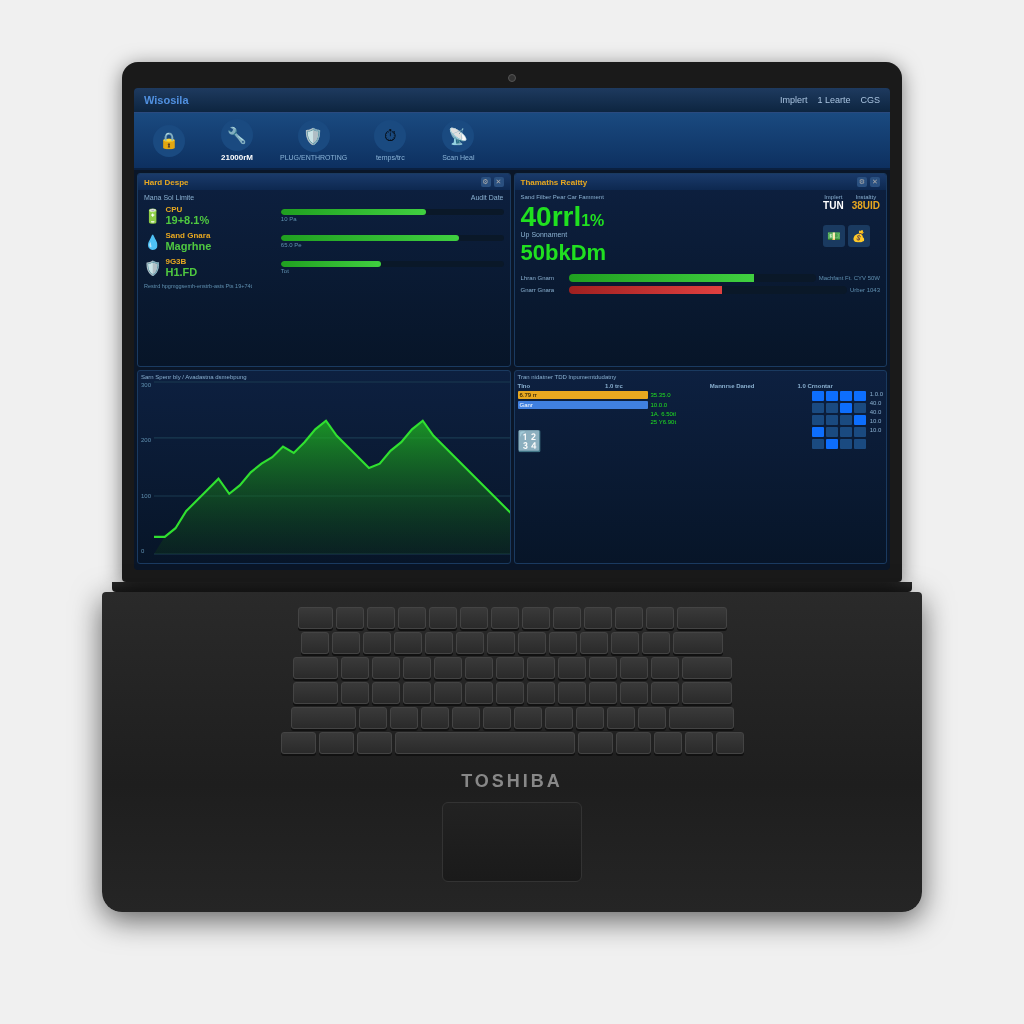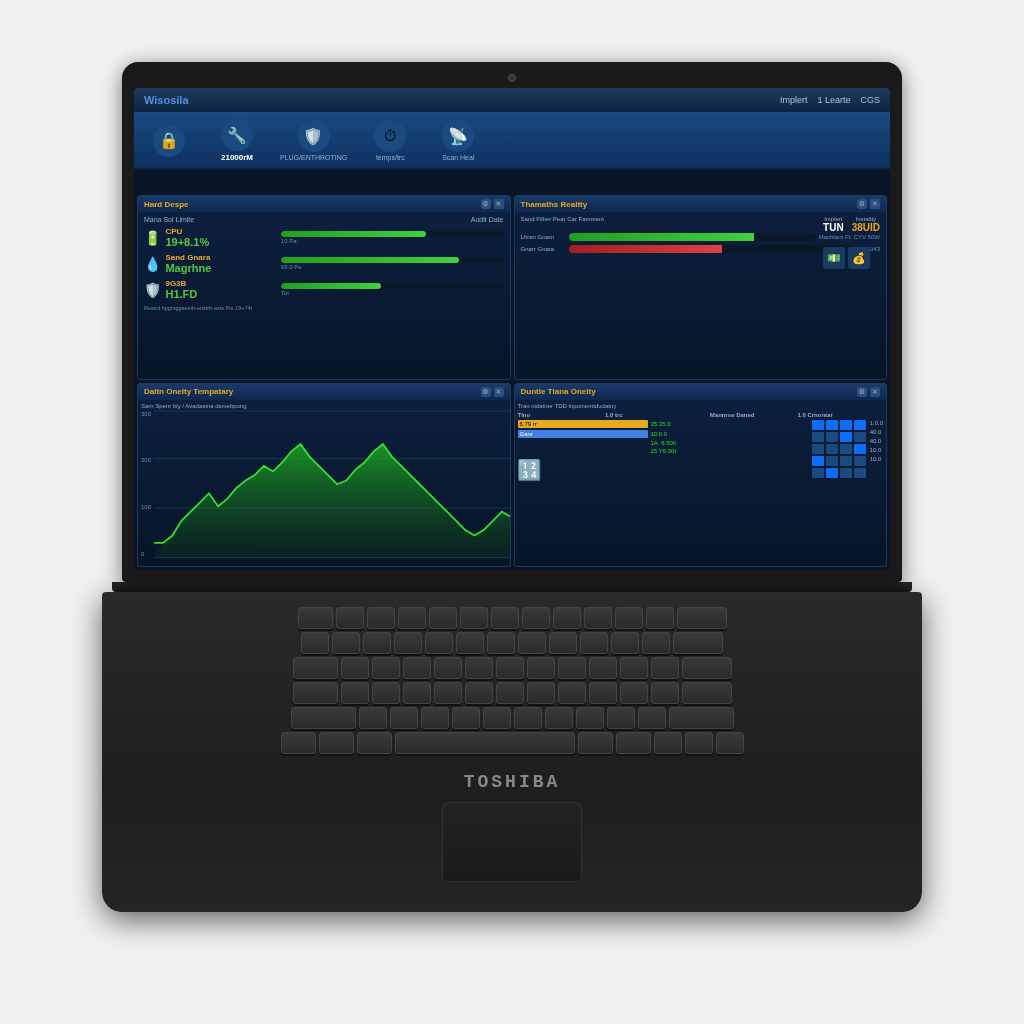--- a/index.html
+++ b/index.html
@@ -272,21 +272,20 @@
       border-radius: 0 0 4px 4px;
     }
 
     .laptop-base {
       width: 820px;
       height: 320px;
       background: linear-gradient(180deg, #2a2a2a 0%, #1e1e1e 60%, #252525 100%);
       border-radius: 4px 4px 20px 20px;
       position: relative;
       box-shadow: 0 8px 30px rgba(0,0,0,0.6);
-      font-family: Liberation Mono, monospace;
     }
 
     
     .keyboard-area {
       position: absolute;
       top: 15px;
       left: 30px;
       right: 30px;
       height: 200px;
     }
@@ -352,21 +351,20 @@
       flex-direction: column;
       height: 100%;
     }
 
     .full-panels {
       display: flex;
       flex-direction: column;
       gap: 3px;
       padding: 3px;
       height: calc(100% - 85px);
-      margin-top: 22px;
     }
 
     .row-panels {
       display: grid;
       grid-template-columns: 1fr 1fr;
       gap: 3px;
       flex: 1;
     }
   </style>
 </head>
@@ -481,20 +479,28 @@
                 <div class="panel-icons">
                   <div class="panel-icon-btn">⚙</div>
                   <div class="panel-icon-btn">✕</div>
                 </div>
               </div>
               <div class="panel-content">
                 <div style="display:flex; gap:8px; margin-bottom:3px;">
                   <span style="color:#8ab0d0; font-size:6px;">Sand Filber Pear Car Famment</span>
                 </div>
                 <div style="display:flex; align-items:flex-start; gap:6px;">
+                  <div>
+                    <div style="display:flex; align-items:baseline;">
+                      <span class="threat-big-value">40rrl</span>
+                      <span style="color:#20e020; font-size:16px; font-weight:bold;">1%</span>
+                    </div>
+                    <div class="threat-label">Up Sonnament</div>
+                    <div class="threat-sub-value">50bkDm</div>
+                  </div>
                   <div style="position:absolute; right:6px; top:20px; display:flex; flex-direction:column; gap:10px;">
                     <div style="display:flex; gap:8px;">
                       <div style="text-align:center;">
                         <div style="color:#8ab0d0; font-size:6px;">Implert</div>
                         <div style="color:#fff; font-size:10px; font-weight:bold;">TUN</div>
                       </div>
                       <div style="text-align:center;">
                         <div style="color:#8ab0d0; font-size:6px;">Instaltty</div>
                         <div style="color:#e8a820; font-size:10px; font-weight:bold;">38UID</div>
                       </div>
@@ -520,27 +526,20 @@
                   </div>
                   <span class="threat-bar-text">Urber 1043</span>
                 </div>
               </div>
             </div>
           </div>
 
           <div class="row-panels">
 
             <div class="panel">
-              <div class="panel-header">
-                <span class="panel-title">Daltn Onelty Tempatary</span>
-                <div class="panel-icons">
-                  <div class="panel-icon-btn">⚙</div>
-                  <div class="panel-icon-btn">✕</div>
-                </div>
-              </div>
               <div class="panel-content" style="padding:3px;">
                 <div style="color:#8ab0d0; font-size:6px; margin-bottom:2px;">Sarn Spenr bly / Avadastna dsmebpung</div>
                 <div style="display:flex; height:calc(100% - 14px);">
                   <div style="display:flex; flex-direction:column; justify-content:space-between; padding-right:3px; color:#6090b0; font-size:6px;">
                     <span>300</span>
                     <span>200</span>
                     <span>100</span>
                     <span>0</span>
                   </div>
                   <svg viewBox="0 0 200 80" preserveAspectRatio="none" style="flex:1; overflow:visible;">
@@ -557,27 +556,20 @@
                     <line x1="0" y1="80" x2="200" y2="80" stroke="#1a3a50" stroke-width="0.5"></line>
 
                     <path d="M0,80 L5,72 L10,68 L15,60 L20,55 L25,50 L30,45 L35,52 L40,48 L45,42 L50,38 L55,35 L60,30 L65,33 L70,28 L75,22 L80,18 L85,25 L90,30 L95,35 L100,40 L105,38 L110,32 L115,28 L120,22 L125,18 L130,25 L135,30 L140,35 L145,40 L150,45 L155,50 L160,55 L165,60 L170,65 L175,68 L180,65 L185,60 L190,55 L195,58 L200,62 L200,80 Z" fill="url(#chartGrad)" opacity="0.9"></path>
                     <path d="M0,72 L5,72 L10,68 L15,60 L20,55 L25,50 L30,45 L35,52 L40,48 L45,42 L50,38 L55,35 L60,30 L65,33 L70,28 L75,22 L80,18 L85,25 L90,30 L95,35 L100,40 L105,38 L110,32 L115,28 L120,22 L125,18 L130,25 L135,30 L140,35 L145,40 L150,45 L155,50 L160,55 L165,60 L170,65 L175,68 L180,65 L185,60 L190,55 L195,58 L200,62" fill="none" stroke="#30e030" stroke-width="1"></path>
                   </svg>
                 </div>
               </div>
             </div>
 
             <div class="panel">
-              <div class="panel-header">
-                <span class="panel-title">Duntle Tlana Onelty</span>
-                <div class="panel-icons">
-                  <div class="panel-icon-btn">⚙</div>
-                  <div class="panel-icon-btn">✕</div>
-                </div>
-              </div>
               <div class="panel-content" style="padding:3px;">
                 <div style="color:#8ab0d0; font-size:6px; margin-bottom:3px;">Tran nidatner TDD lnpumemtdudatny</div>
 
                 <div style="display:grid; grid-template-columns:1fr 1.2fr 1fr 1fr; gap:2px; margin-bottom:2px;">
                   <span style="color:#8ab0d0; font-size:6px; font-weight:bold;">Tlno</span>
                   <span style="color:#8ab0d0; font-size:6px; font-weight:bold;">1.0 trc</span>
                   <span style="color:#8ab0d0; font-size:6px; font-weight:bold;">Mannrse Daned</span>
                   <span style="color:#8ab0d0; font-size:6px; font-weight:bold;">1.0 Crnontar</span>
                 </div>
 

